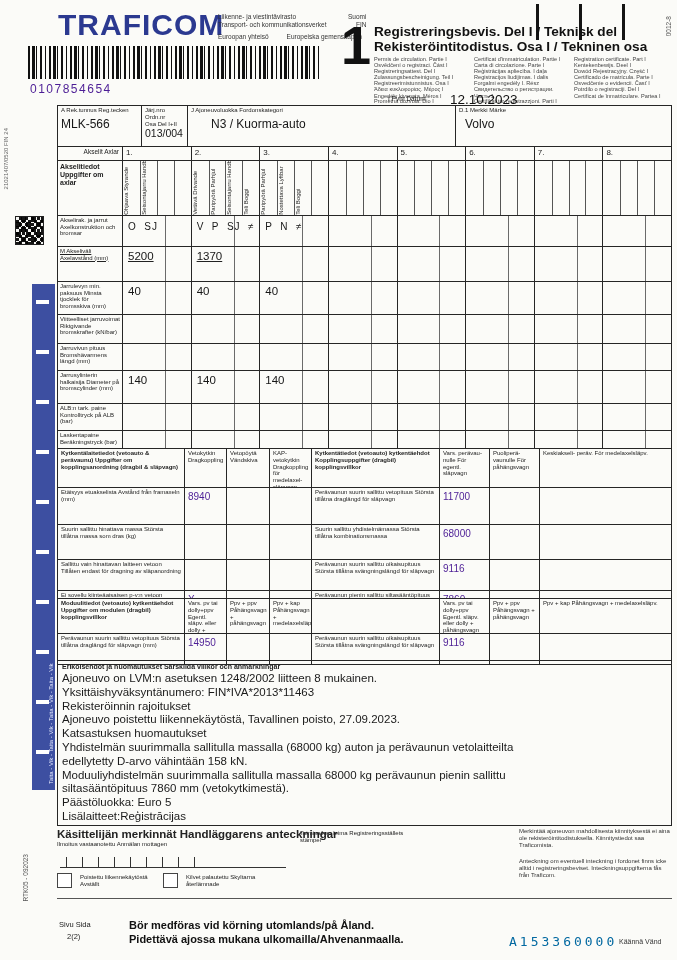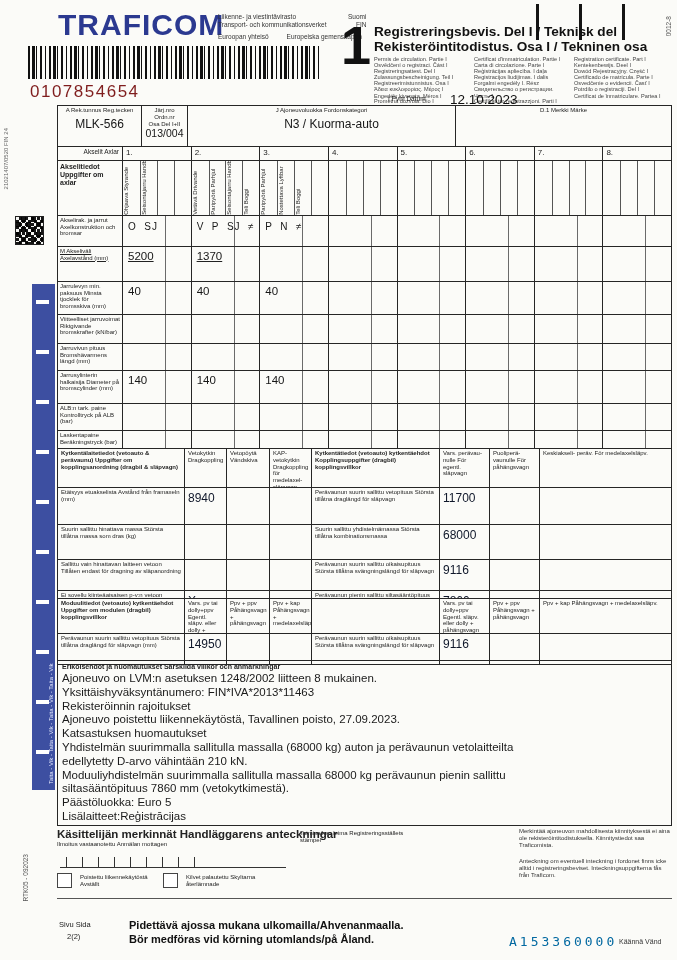--- a/index.html
+++ b/index.html
@@ -7,21 +7,21 @@
         font-family:"Liberation Sans",sans-serif;color:#222;overflow:hidden;}
   .abs{position:absolute;}
   .vtext{writing-mode:vertical-rl;transform:rotate(180deg);}
   
   .logo{left:58px;top:8px;font-size:30px;font-weight:bold;color:#2b3990;letter-spacing:1px;font-family:"Liberation Sans",sans-serif;}
   .agency{left:218px;top:13px;font-size:6.5px;line-height:8px;color:#333;}
   .euline{left:218px;top:33px;font-size:6.5px;color:#333;display:flex;gap:18px;}
   .country{left:348px;top:13px;font-size:6.5px;line-height:8px;text-align:right;color:#333;}
   .barcode{left:28px;top:46px;width:293px;height:33px;
     background:repeating-linear-gradient(90deg,#101010 0 2px,transparent 2px 4px,#101010 4px 7px,transparent 7px 8px,#101010 8px 9px,transparent 9px 12px,#101010 12px 14px,transparent 14px 17px,#101010 17px 18px,transparent 18px 21px);}
-  .bcnum{left:30px;top:82px;font-size:17px;letter-spacing:1.5px;color:#7f1d1d;}
+  .bcnum{left:30px;top:82px;font-size:12px;letter-spacing:1.5px;color:#4c1d95;}
   .bigone{left:341px;top:18px;font-size:54px;font-weight:900;color:#111;line-height:54px;}
   .titles{left:374px;top:24px;font-size:13.6px;font-weight:bold;line-height:15px;color:#111;}
   .transl{left:374px;top:56px;width:365px;transform:scale(0.8);transform-origin:left top;
           display:flex;gap:10px;font-size:7px;line-height:7.6px;color:#444;}
   .transl .tcol{width:118px;}
   .dateline{left:388px;top:90px;}
   .dateline .dl{font-size:6.5px;vertical-align:3px;}
   .dateline .dv{font-size:13.5px;margin-left:20px;color:#111;}
   .regmark{top:4px;width:3px;height:36px;background:#141414;}
   .cornercode{left:665px;top:16px;font-size:6.5px;color:#555;}
@@ -30,21 +30,21 @@
       background-image:repeating-conic-gradient(#161616 0 25%,#f6f6f4 0 50%),repeating-conic-gradient(#161616 0 25%,transparent 0 50%);
       background-size:6px 6px,10px 10px;background-blend-mode:multiply;}
   .bluestrip{left:32px;top:284px;width:23px;height:506px;background:#3d4fa1;}
   .dash{position:absolute;left:4px;width:13px;height:4px;background:#fff;}
   .striptext{position:absolute;right:1px;top:10px;height:490px;font-size:6px;color:#e8ecff;}
   .sidecodebot{left:22px;top:854px;font-size:6.5px;color:#555;}
   
   .sl{font-size:6px;line-height:6.8px;color:#1d1d1d;}
   .val{font-size:12px;color:#161616;}
   
-  .vehrow{left:57px;top:105px;width:615px;height:49px;border:1.6px solid #262626;display:grid;grid-template-columns:84px 46px 268px 1fr;box-sizing:border-box;text-align:center;}
+  .vehrow{left:57px;top:105px;width:615px;height:49px;border:1.6px solid #262626;display:grid;grid-template-columns:84px 46px 268px 1fr;box-sizing:border-box;}
   .vcell{border-right:1.2px solid #262626;padding:1px 3px;overflow:hidden;}
   .vcell:last-child{border-right:none;}
   .vcell .val{margin-top:3px;}
   
   .axtable{left:57px;top:146px;width:615px;border:1.6px solid #262626;box-sizing:border-box;background:#fbfbf8;}
   .axrow{display:grid;grid-template-columns:64px repeat(8,1fr);border-top:1px solid #262626;}
   .axrow:first-child{border-top:none;}
   .axcell{border-left:1px solid #262626;position:relative;overflow:hidden;}
   .axcell:first-child{border-left:none;}
   .axlab{font-size:6px;line-height:6.6px;padding:1px 2px;color:#1d1d1d;}
@@ -55,21 +55,21 @@
   .slot{border-left:1px solid #555;overflow:hidden;}
   .slot:first-child{border-left:none;}
   .slot .vtext{font-size:6px;line-height:6.5px;padding:2px 0;white-space:nowrap;color:#1d1d1d;height:96%;}
   
   .ctable{left:57px;width:615px;border:1.6px solid #262626;box-sizing:border-box;background:#fbfbf8;}
   .crow{display:grid;grid-template-columns:126px 42px 43px 42px 128px 50px 50px 1fr;border-top:1px solid #262626;}
   .crow:first-child{border-top:none;}
   .ccell{border-left:1px solid #262626;padding:1px 3px;overflow:hidden;position:relative;}
   .ccell:first-child{border-left:none;}
   .bold{font-weight:bold;}
-  .cv{font-size:12px;padding-top:3px;color:#0f172a;}
+  .cv{font-size:10px;padding-top:3px;color:#4c1d95;}
   
   .spec{left:57px;top:660px;width:615px;height:166px;border:1.4px solid #262626;box-sizing:border-box;}
   .spectitle{font-size:7px;font-weight:bold;padding:2px 4px 0 4px;}
   .speclines{padding:2px 4px;font-size:11.5px;line-height:13.8px;color:#1a1a1a;}
   
   .handler{left:57px;top:828px;width:615px;height:92px;}
   .htitle{font-size:11.5px;font-weight:bold;}
   .hsub{font-size:6px;margin-top:1px;}
   .stamp{position:absolute;left:243px;top:2px;width:120px;font-size:6px;line-height:7px;}
   .hnote{position:absolute;left:462px;width:152px;font-size:6px;line-height:6.8px;color:#333;}
@@ -178,20 +178,21 @@
       <div class="sl">Järj.nro Ordn.nr</div>
       <div class="sl">Osa Del I+II</div>
       <div class="val" style="font-size:10.5px;margin-top:0;">013/004</div>
     </div>
     <div class="vcell">
       <div class="sl">J Ajoneuvoluokka Fordonskategori</div>
       <div class="val" style="padding-left:20px;">N3 / Kuorma-auto</div>
     </div>
     <div class="vcell">
       <div class="sl">D.1 Merkki Märke</div>
+      <div class="val" style="padding-left:6px;">Volvo</div>
     </div>
   </div>
 
   <div class="abs axtable" id="axtable">
       <div class="axrow" style="height: 13px;">
         <div class="axcell sl" style="text-align: right; padding: 2px 3px 0px 0px; font-size: 6.5px;">Akselit Axlar</div>
         <div class="axcell" style="font-size: 8px; padding: 1px 0px 0px 3px;">1.</div>
         <div class="axcell" style="font-size: 8px; padding: 1px 0px 0px 3px;">2.</div>
         <div class="axcell" style="font-size: 8px; padding: 1px 0px 0px 3px;">3.</div>
         <div class="axcell" style="font-size: 8px; padding: 1px 0px 0px 3px;">4.</div>
@@ -435,21 +436,21 @@
 
   <div class="abs spec">
     <div class="spectitle">Erikoisehdot ja huomautukset Särskilda villkor och anmärkningar</div>
     <div class="speclines" id="speclines">
         <div>Ajoneuvo on LVM:n asetuksen 1248/2002 liitteen 8 mukainen.</div>
         <div>Yksittäishyväksyntänumero: FIN*IVA*2013*11463</div>
         <div>Rekisteröinnin rajoitukset</div>
         <div>Ajoneuvo poistettu liikennekäytöstä, Tavallinen poisto, 27.09.2023.</div>
         <div>Katsastuksen huomautukset</div>
         <div>Yhdistelmän suurimmalla sallitulla massalla (68000 kg) auton ja perävaunun vetolaitteilta</div>
-        <div>edellytetty D-arvo vähintään 210 kN.</div>
+        <div>edellytetty D-arvo vähintään 158 kN.</div>
         <div>Moduuliyhdistelmän suurimmalla sallitulla massalla 68000 kg perävaunun pienin sallittu</div>
         <div>siltasääntöpituus 7860 mm (vetokytkimestä).</div>
         <div>Päästöluokka: Euro 5</div>
         <div>Lisälaitteet:Reģistrācijas</div>
       </div>
   </div>
 
   <div class="abs handler">
     <div class="htitle">Käsittelijän merkinnät Handläggarens anteckningar</div>
     <div class="hsub">Ilmoitus vastaanotettu Anmälan mottagen</div>
@@ -467,20 +468,20 @@
       <div class="cbox"></div>
       <div class="cblabel" style="width:80px;">Kilvet palautettu Skyltarna återlämnade</div>
     </div>
     <div class="hline"></div>
   </div>
 
   <div class="abs footer">
     <div class="pgl">Sivu Sida</div>
     <div class="pgv">2(2)</div>
     <div class="keep">
+      <div>Bör medföras vid körning utomlands/på Åland.</div>
       <div>Pidettävä ajossa mukana ulkomailla/Ahvenanmaalla.</div>
-      <div>Bör medföras vid körning utomlands/på Åland.</div>
     </div>
     <div class="docnum">A153360000</div>
     <div class="turn">Käännä Vänd</div>
   </div>
 
 </div>
 
 </body></html>

